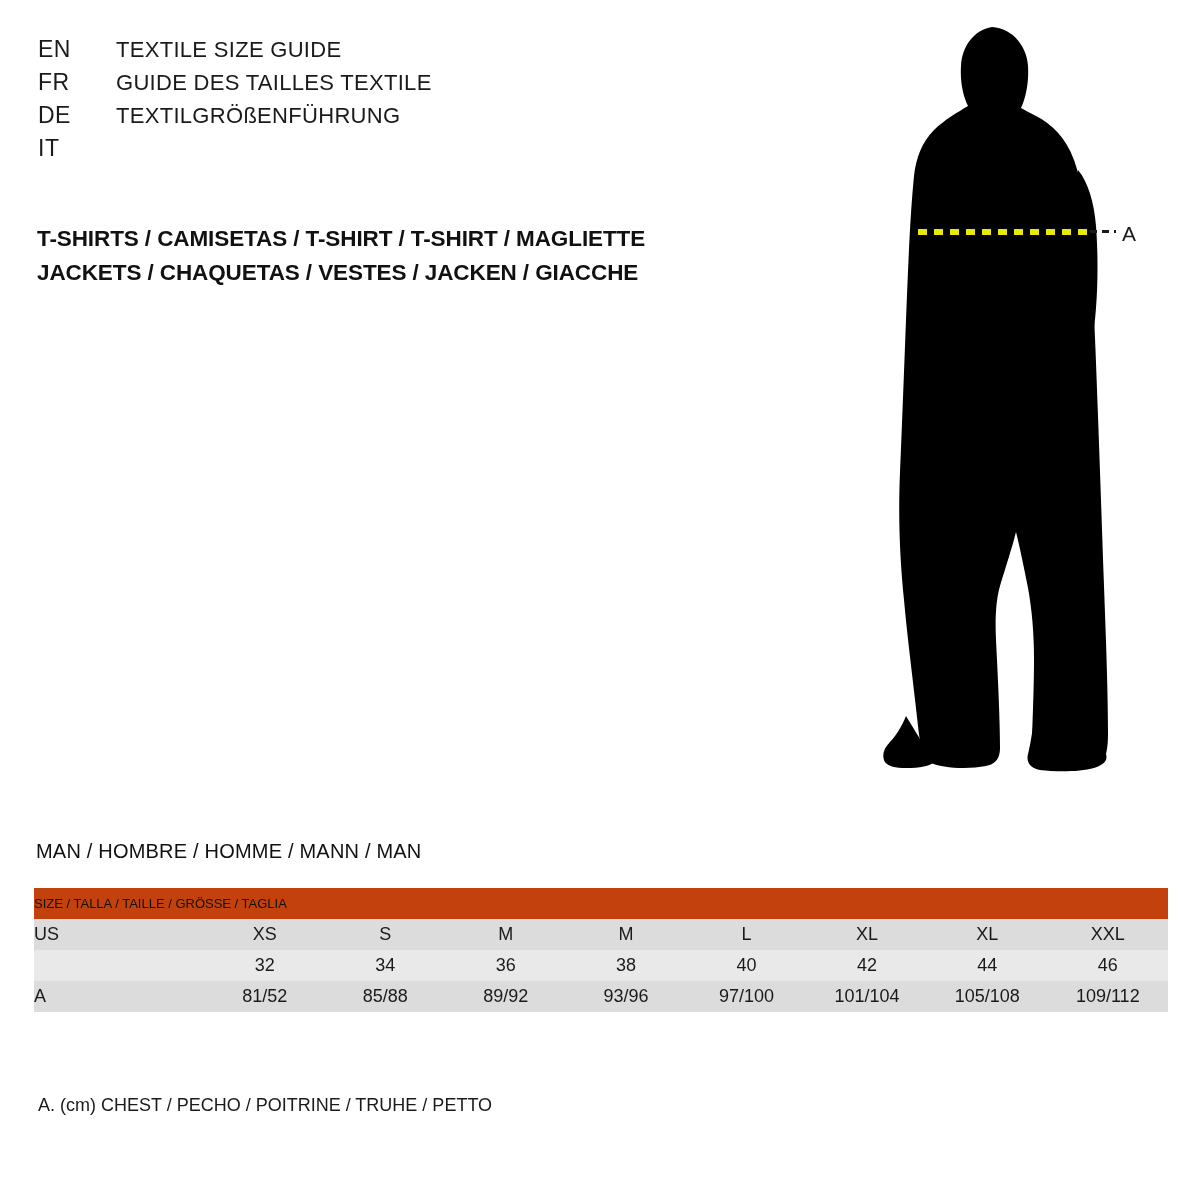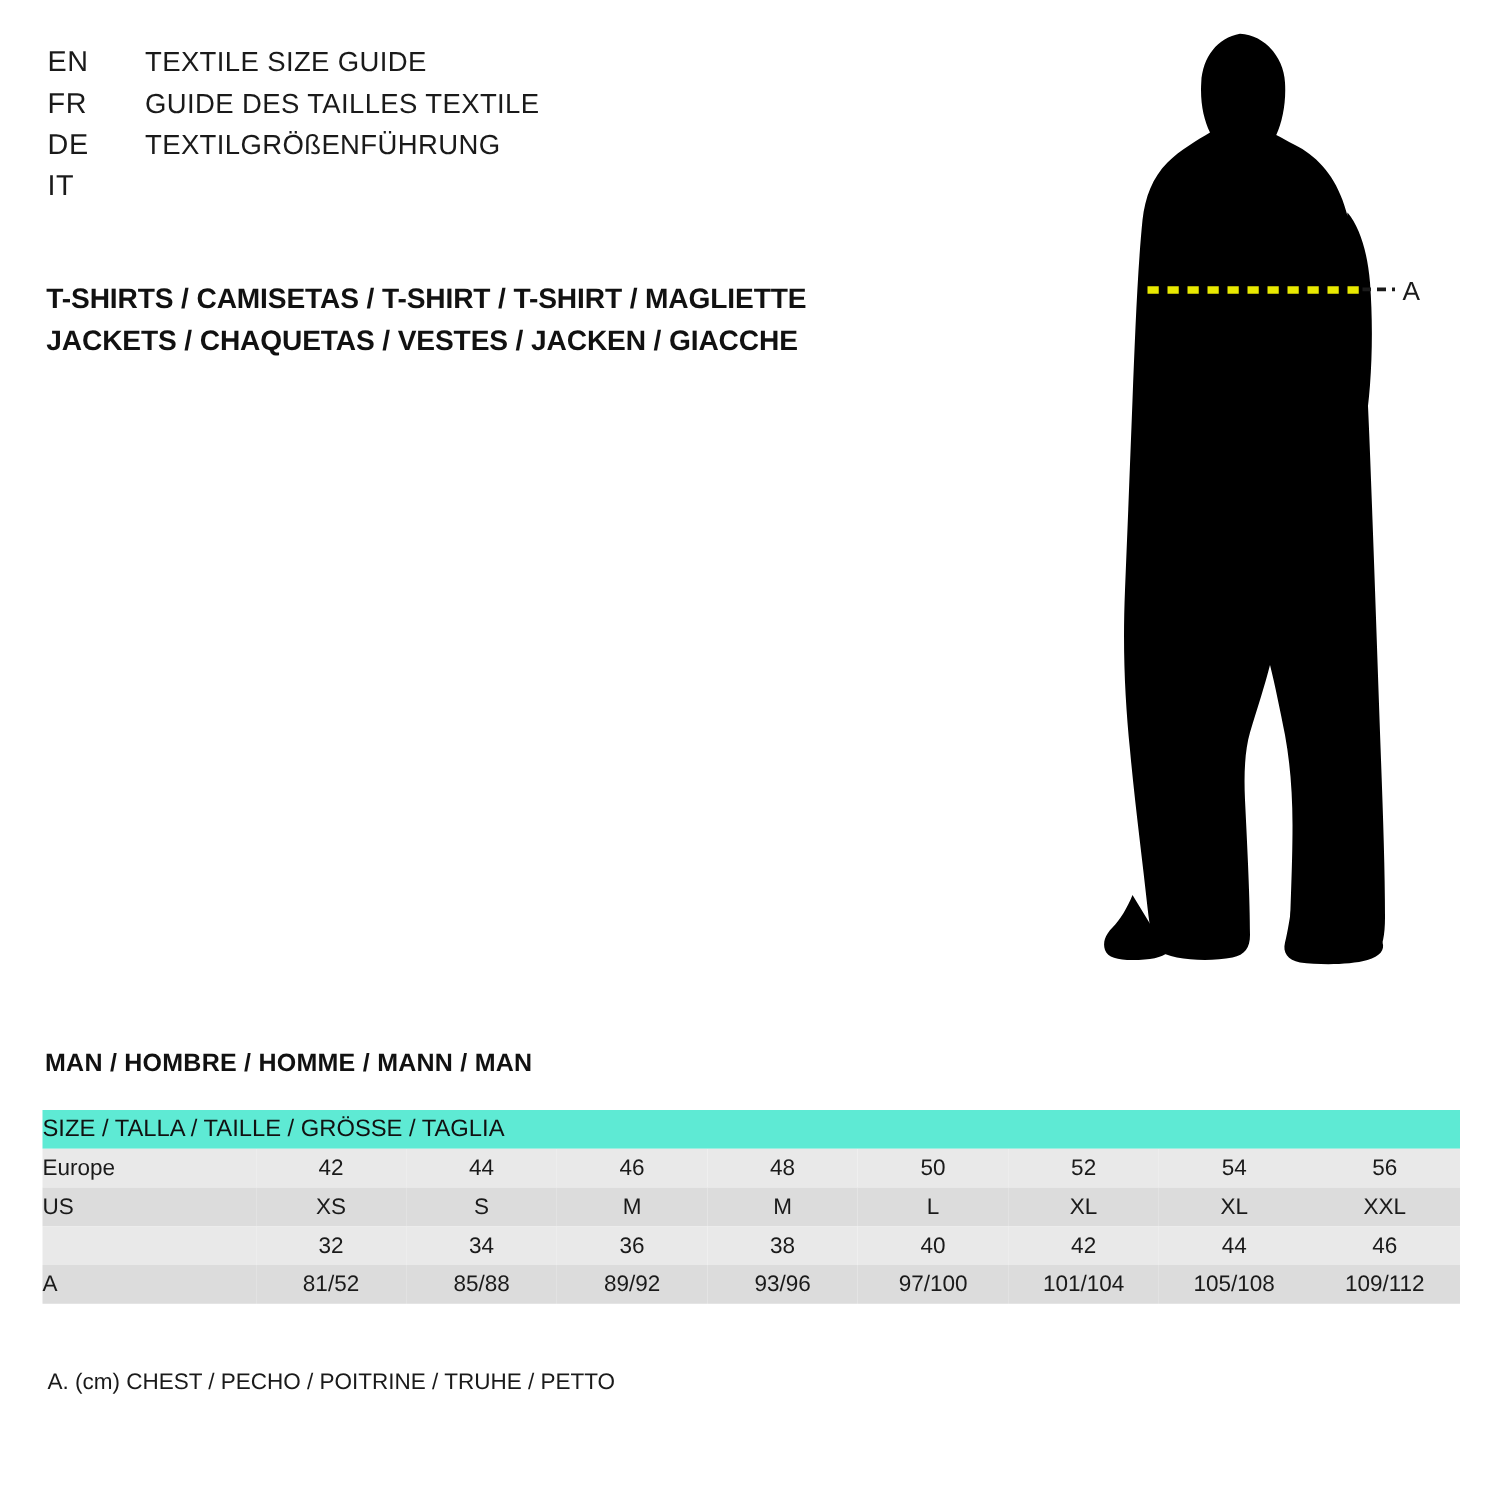--- a/index.html
+++ b/index.html
@@ -79,41 +79,41 @@
     height: 3px;
     background: repeating-linear-gradient(to right, #1a1a1a 0 7px, transparent 7px 12px);
   }
 
   
   .section-title {
     position: absolute;
     left: 36px;
     top: 840px;
     font-size: 20px;
-    font-weight: bold;
+    font-weight: normal;
     letter-spacing: 0.2px;
     color: #111111;
   }
 
   table.size-table {
     position: absolute;
     left: 34px;
     top: 888px;
     width: 1134px;
     border-collapse: collapse;
     font-size: 18px;
   }
   table.size-table td {
     padding: 0;
     height: 31px;
     vertical-align: middle;
   }
   .row-header td {
-    background: #5eead4;
-    font-size: 19px;
+    background: #c2410c;
+    font-size: 13px;
     color: #111111;
     height: 29px;
   }
   .row-light td { background: #e9e9e9; }
   .row-dark td  { background: #dcdcdc; }
   .cell-label {
     padding-left: 10px;
     text-align: left;
     width: 170px;
   }
@@ -226,31 +226,20 @@
 <div class="measure-dashes"></div>
 <div class="measure-label">A</div>
 
 <div class="section-title">MAN / HOMBRE / HOMME / MANN / MAN</div>
 
 <table class="size-table">
   <tbody>
     <tr class="row-header">
       <td class="cell-label" colspan="9">SIZE / TALLA / TAILLE / GRÖSSE / TAGLIA</td>
     </tr>
-    <tr class="row-light">
-      <td class="cell-label">Europe</td>
-      <td class="cell-val">42</td>
-      <td class="cell-val">44</td>
-      <td class="cell-val">46</td>
-      <td class="cell-val">48</td>
-      <td class="cell-val">50</td>
-      <td class="cell-val">52</td>
-      <td class="cell-val">54</td>
-      <td class="cell-val">56</td>
-    </tr>
     <tr class="row-dark">
       <td class="cell-label">US</td>
       <td class="cell-val">XS</td>
       <td class="cell-val">S</td>
       <td class="cell-val">M</td>
       <td class="cell-val">M</td>
       <td class="cell-val">L</td>
       <td class="cell-val">XL</td>
       <td class="cell-val">XL</td>
       <td class="cell-val">XXL</td>

